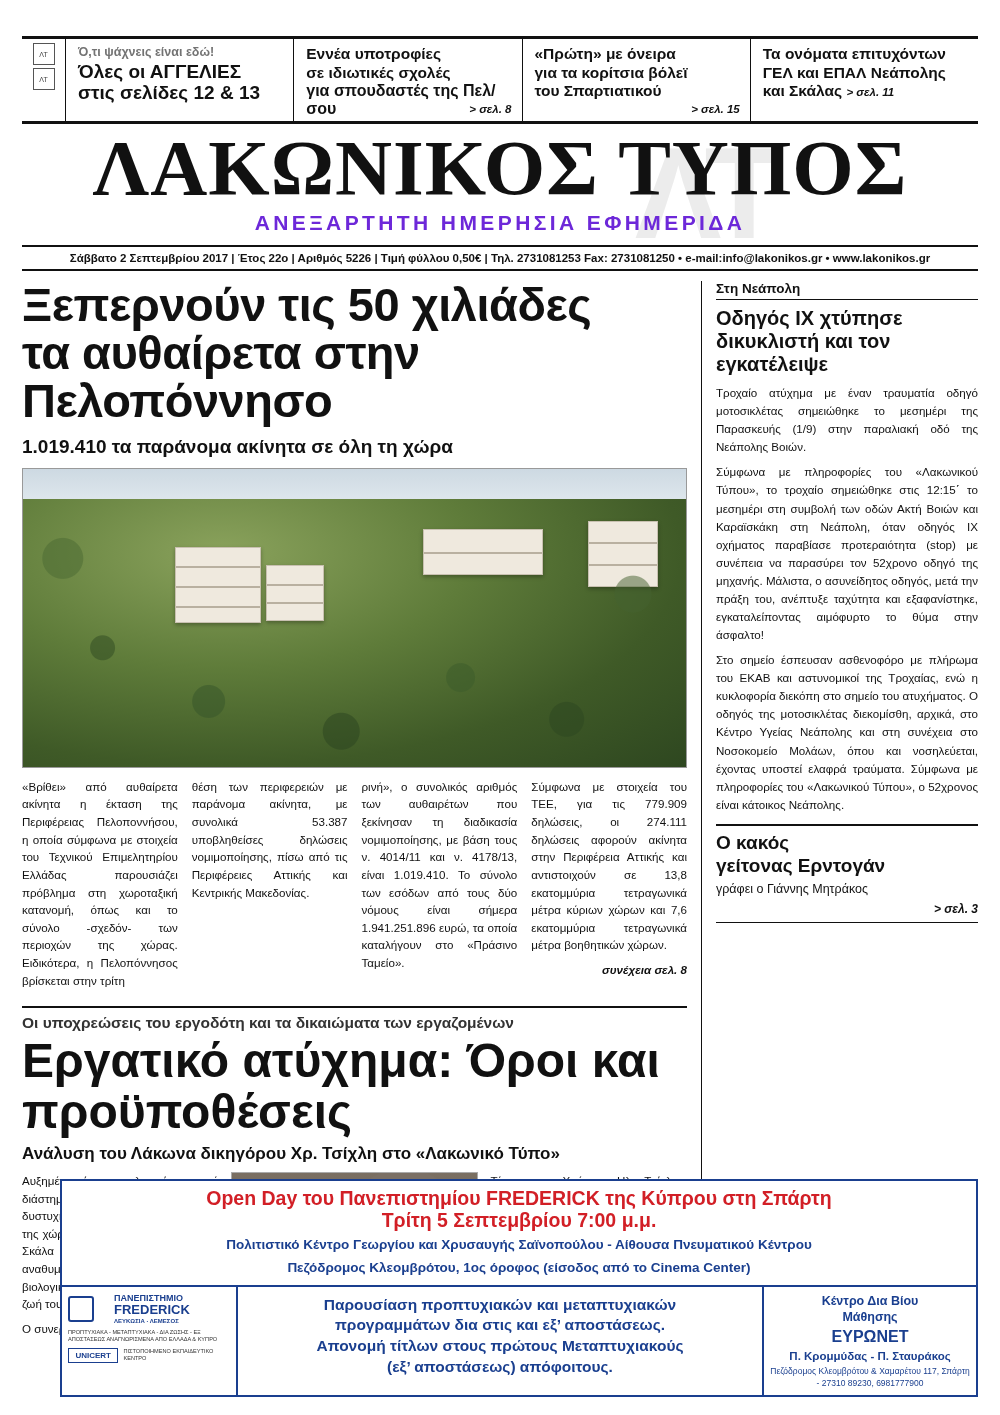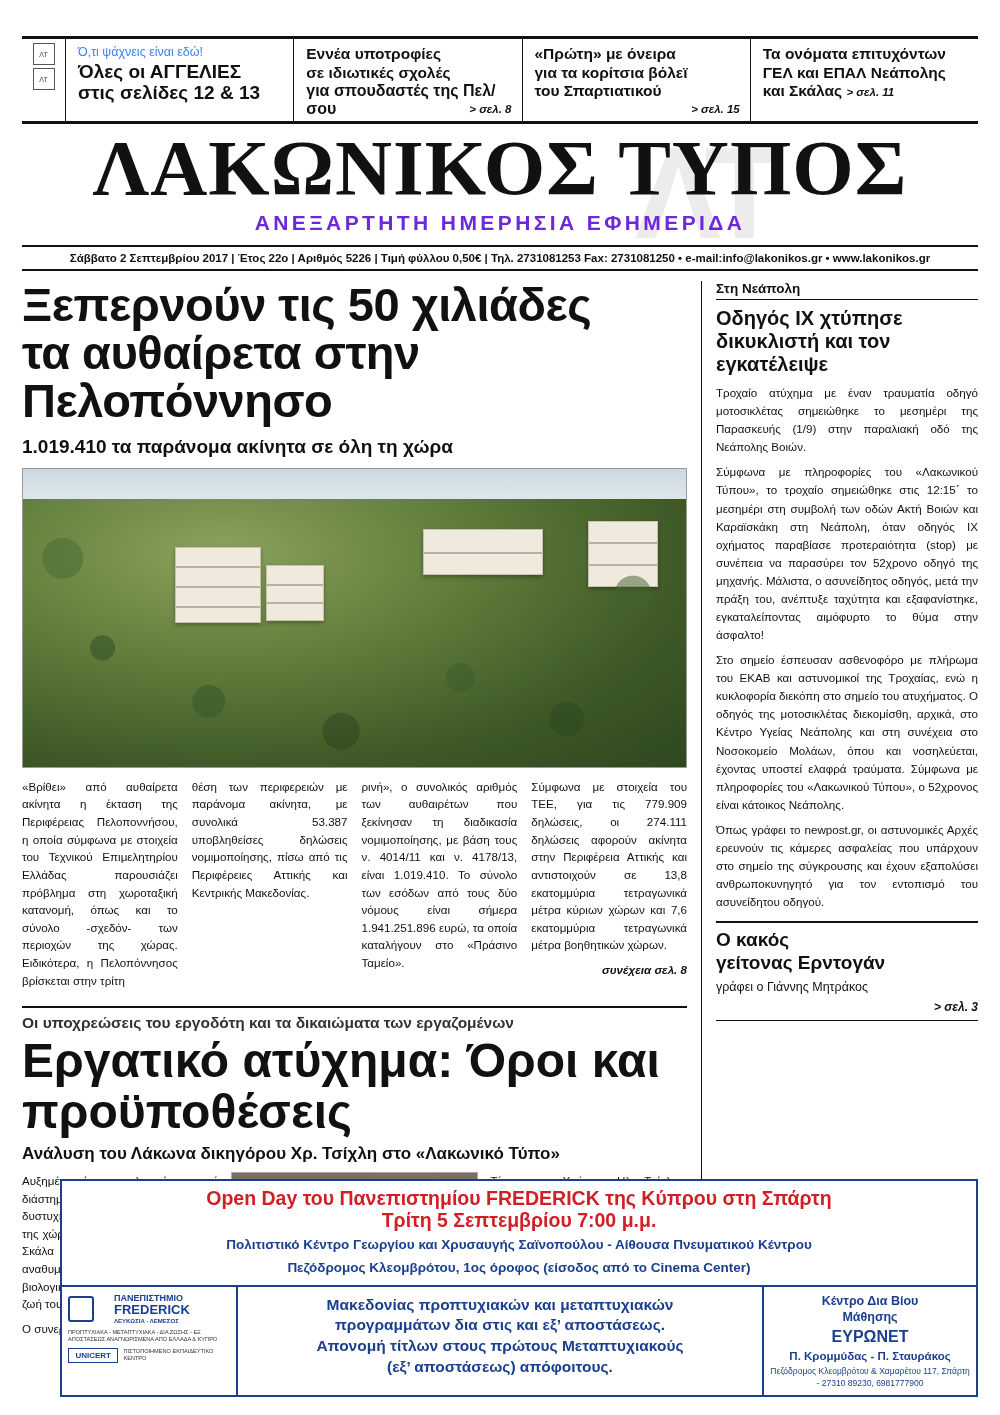--- a/index.html
+++ b/index.html
@@ -13,21 +13,21 @@
     overflow:hidden;
   }
   .page { position:relative; width:1000px; height:1415px; padding:18px 22px; }
 
   
   .teaser-bar { display:flex; align-items:stretch; border-top:3px solid #111; border-bottom:3px solid #111; height:88px; margin-top:18px; }
   .teaser-logo { width:44px; display:flex; flex-direction:column; align-items:center; justify-content:flex-start; border-right:1px solid #111; padding-top:4px; }
   .tl-box { width:22px; height:22px; border:1px solid #555; margin-bottom:3px; font-size:7px; display:flex; align-items:center; justify-content:center; color:#444; }
   .teaser { flex:1; padding:6px 10px 4px 12px; border-right:1px solid #111; position:relative; }
   .teaser:last-child { border-right:none; }
-  .t-small { font-size:12.5px; font-weight:normal; color:#3b82f6; line-height:1.25; }
+  .t-small { font-size:12.5px; font-weight:bold; color:#737373; line-height:1.25; }
   .t-big { font-size:19px; font-weight:bold; line-height:1.15; }
   .t-mid { font-size:15.5px; font-weight:bold; line-height:1.2; }
   .t-note { font-size:16px; font-weight:bold; }
   .t-ref { font-size:11.5px; font-weight:bold; font-style:italic; }
 
   
   .masthead { text-align:center; position:relative; padding-top:6px; }
   .masthead .watermark { position:absolute; right:200px; top:-6px; font-size:130px; font-weight:bold; color:#ececec; letter-spacing:-6px; z-index:0; }
   .mast-title { position:relative; z-index:2; font-family:"Liberation Serif", serif; font-weight:bold; font-size:79px; letter-spacing:1px; line-height:0.95; }
   .mast-sub { position:relative; z-index:2; font-size:21px; font-weight:bold; letter-spacing:3.4px; margin-top:6px; color:#6d28d9; }
@@ -242,21 +242,20 @@
       </div>
     </div>
 
     <div class="right-col">
       <div class="rc-kicker">Στη Νεάπολη</div>
       <div class="rc-h">Οδηγός ΙΧ χτύπησε δικυκλιστή και τον εγκατέλειψε</div>
       <div class="rc-body">
         <p>Τροχαίο ατύχημα με έναν τραυματία οδηγό μοτοσικλέτας σημειώθηκε το μεσημέρι της Παρασκευής (1/9) στην παραλιακή οδό της Νεάπολης Βοιών.</p>
         <p>Σύμφωνα με πληροφορίες του «Λακωνικού Τύπου», το τροχαίο σημειώθηκε στις 12:15΄ το μεσημέρι στη συμβολή των οδών Ακτή Βοιών και Καραϊσκάκη στη Νεάπολη, όταν οδηγός ΙΧ οχήματος παραβίασε προτεραιότητα (stop) με συνέπεια να παρασύρει τον 52χρονο οδηγό της μηχανής. Μάλιστα, ο ασυνείδητος οδηγός, μετά την πράξη του, ανέπτυξε ταχύτητα και εξαφανίστηκε, εγκαταλείποντας αιμόφυρτο το θύμα στην άσφαλτο!</p>
         <p>Στο σημείο έσπευσαν ασθενοφόρο με πλήρωμα του ΕΚΑΒ και αστυνομικοί της Τροχαίας, ενώ η κυκλοφορία διεκόπη στο σημείο του ατυχήματος. Ο οδηγός της μοτοσικλέτας διεκομίσθη, αρχικά, στο Κέντρο Υγείας Νεάπολης και στη συνέχεια στο Νοσοκομείο Μολάων, όπου και νοσηλεύεται, έχοντας υποστεί ελαφρά τραύματα. Σύμφωνα με πληροφορίες του «Λακωνικού Τύπου», ο 52χρονος είναι κάτοικος Νεάπολης.</p>
-        <p>Όπως γράφει το newpost.gr, οι αστυνομικές Αρχές ερευνούν τις κάμερες ασφαλείας που υπάρχουν στο σημείο της σύγκρουσης και έχουν εξαπολύσει ανθρωποκυνηγητό για τον εντοπισμό του ασυνείδητου οδηγού.</p>
       </div>
       <div class="rc-rule"></div>
       <div class="rc-h2">
         <span>Ο κακός</span><br>
         <span>γείτονας Ερντογάν</span>
       </div>
       <div class="rc-by">γράφει ο Γιάννης Μητράκος</div>
       <div class="rc-ref">&gt; σελ. 3</div>
       <div class="arrow-line"></div>
     </div>
@@ -279,21 +278,21 @@
             <div class="fred-name" style="font-size:6px;">ΛΕΥΚΩΣΙΑ · ΛΕΜΕΣΟΣ</div>
           </div>
         </div>
         <div class="fred-tiny">ΠΡΟΠΤΥΧΙΑΚΑ - ΜΕΤΑΠΤΥΧΙΑΚΑ - ΔΙΑ ΖΩΣΗΣ - ΕΞ ΑΠΟΣΤΑΣΕΩΣ ΑΝΑΓΝΩΡΙΣΜΕΝΑ ΑΠΟ ΕΛΛΑΔΑ &amp; ΚΥΠΡΟ</div>
         <div class="unicert">
           <div class="uni-badge">UNICERT</div>
           <div class="fred-tiny" style="margin-top:0;">ΠΙΣΤΟΠΟΙΗΜΕΝΟ ΕΚΠΑΙΔΕΥΤΙΚΟ ΚΕΝΤΡΟ</div>
         </div>
       </div>
       <div class="ad-mid">
-        <div>Μακεδονίας προπτυχιακών και μεταπτυχιακών</div>
+        <div>Παρουσίαση προπτυχιακών και μεταπτυχιακών</div>
         <div>προγραμμάτων δια στις και εξ’ αποστάσεως.</div>
         <div>Απονομή τίτλων στους πρώτους Μεταπτυχιακούς</div>
         <div>(εξ’ αποστάσεως) απόφοιτους.</div>
       </div>
       <div class="ad-right">
         <div class="ad-r1">Κέντρο Δια Βίου</div>
         <div class="ad-r1">Μάθησης</div>
         <div class="ad-r2">ΕΥΡΩΝΕΤ</div>
         <div class="ad-r3">Π. Κρομμύδας - Π. Σταυράκος</div>
         <div class="ad-r4">Πεζόδρομος Κλεομβρότου &amp; Χαμαρέτου 117, Σπάρτη - 27310 89230, 6981777900</div>

